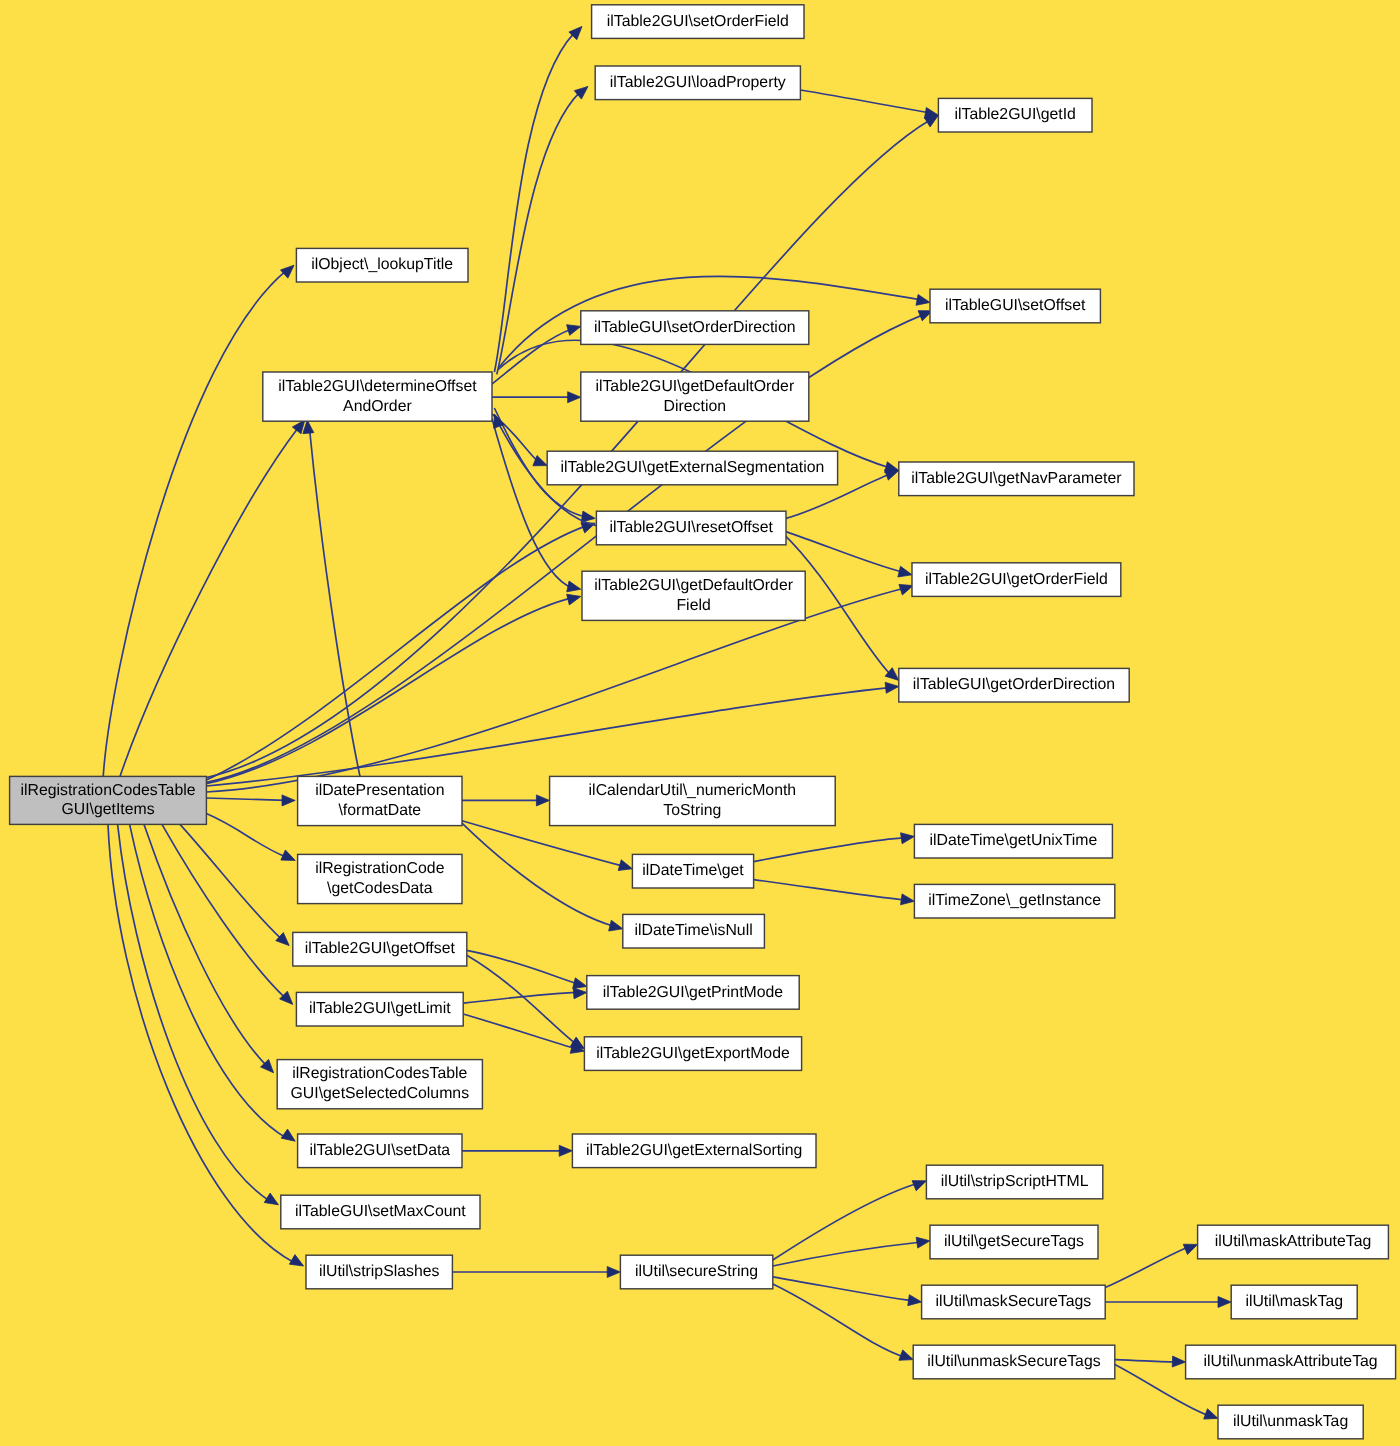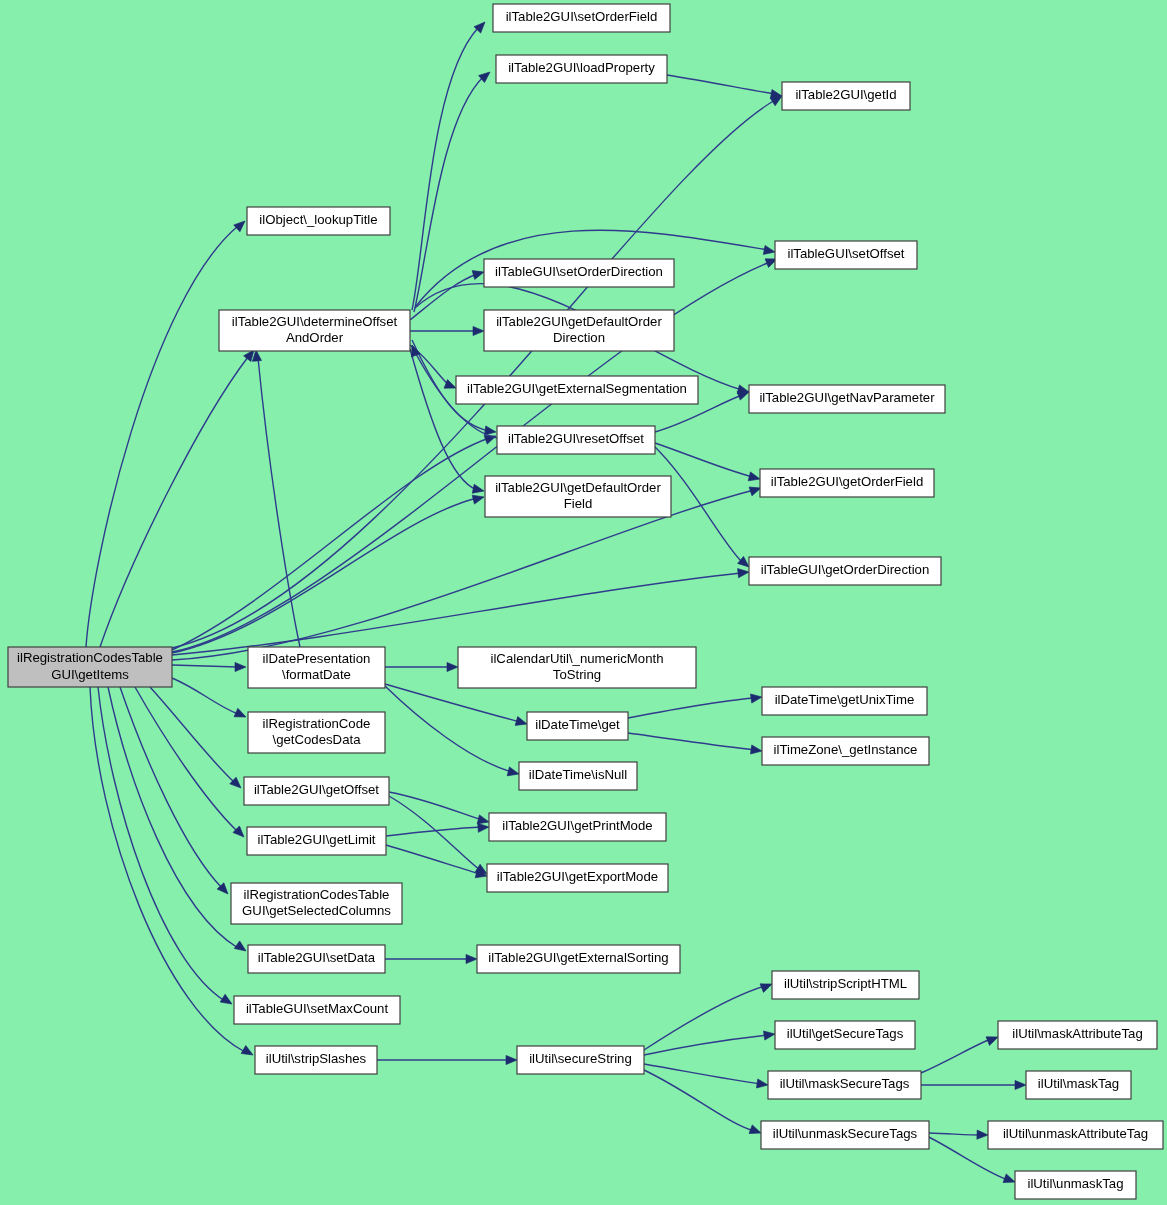--- a/index.html
+++ b/index.html
@@ -7,21 +7,21 @@
     padding: 0;
     background: #ffffff;
   }
   body {
     font-family: "Liberation Sans", sans-serif;
   }
   #canvas-wrap {
     position: relative;
     width: 1167px;
     height: 1205px;
-    background: #86efac;
+    background: #fde047;
     overflow: hidden;
   }
   svg#graph {
     position: absolute;
     left: 0;
     top: 0;
     width: 1167px;
     height: 1205px;
   }
   .edge {

